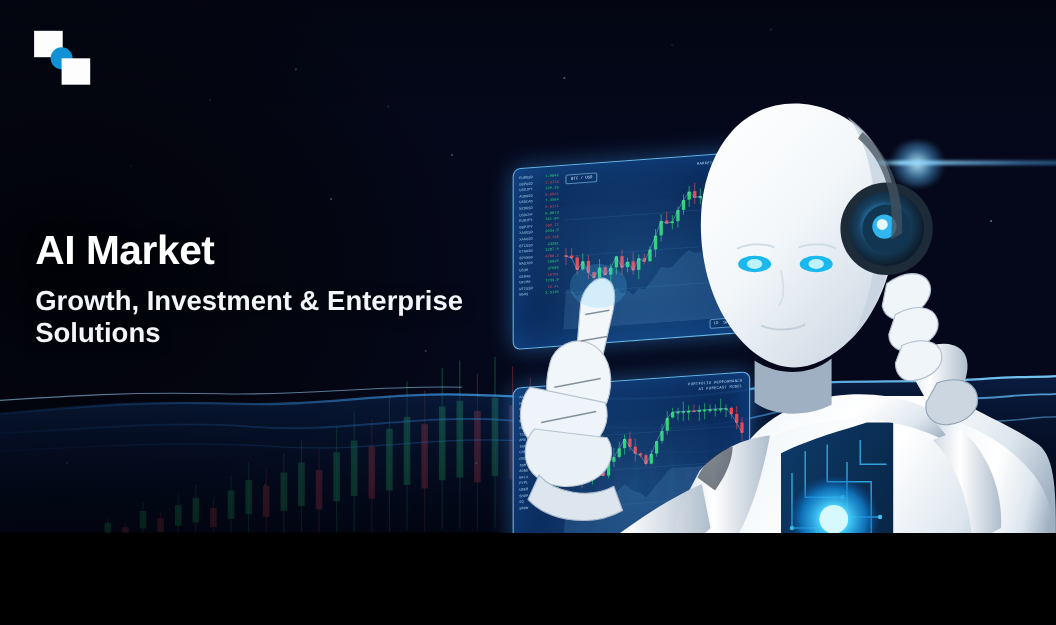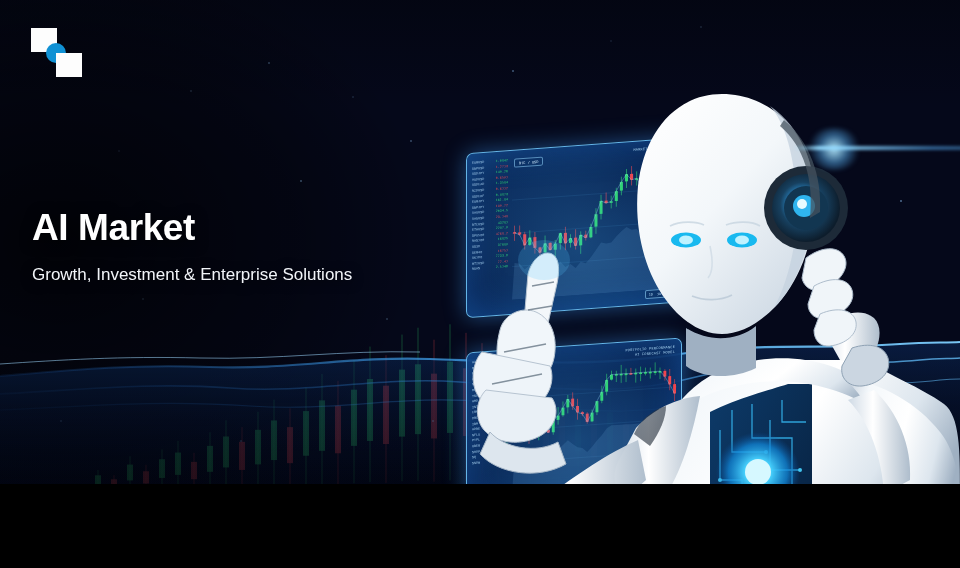--- a/index.html
+++ b/index.html
@@ -54,21 +54,21 @@
     font-size:37px;line-height:45px;font-weight:bold;letter-spacing:-0.4px;
     color:#ffffff;margin:0;white-space:nowrap;
     text-shadow:0 2px 14px rgba(0,0,0,.75);
   }
   .h-line .accent{
     background:linear-gradient(90deg,#ffffff 0%,#cfe4f8 26%,#9cc9ef 62%,#8cc2ee 100%);
     -webkit-background-clip:text;background-clip:text;
     -webkit-text-fill-color:transparent;color:#9cc9ef;
   }
   .sub{
-    margin:10px 0 0 0;font-size:17px;line-height:29px;font-weight:normal;
+    margin:10px 0 0 0;font-size:25px;line-height:29px;font-weight:bold;
     color:#f2f5f9;text-shadow:0 2px 12px rgba(0,0,0,.7);
   }
 
   
   .holo{
     position:absolute;border:1.5px solid rgba(116,205,255,0.85);
     border-radius:7px;overflow:hidden;
     box-shadow:0 0 22px rgba(60,160,255,0.45), inset 0 0 34px rgba(30,110,200,0.42);
     background:linear-gradient(150deg, rgba(14,54,108,0.93) 0%, rgba(10,42,92,0.93) 48%, rgba(13,58,116,0.93) 100%);
   }

